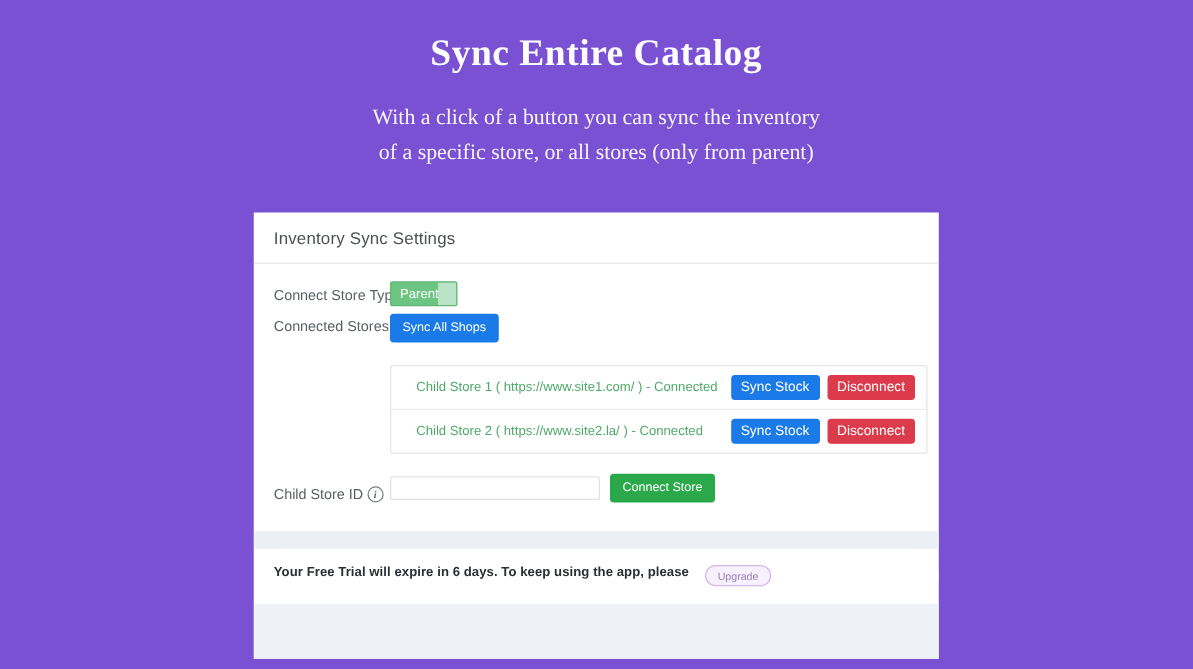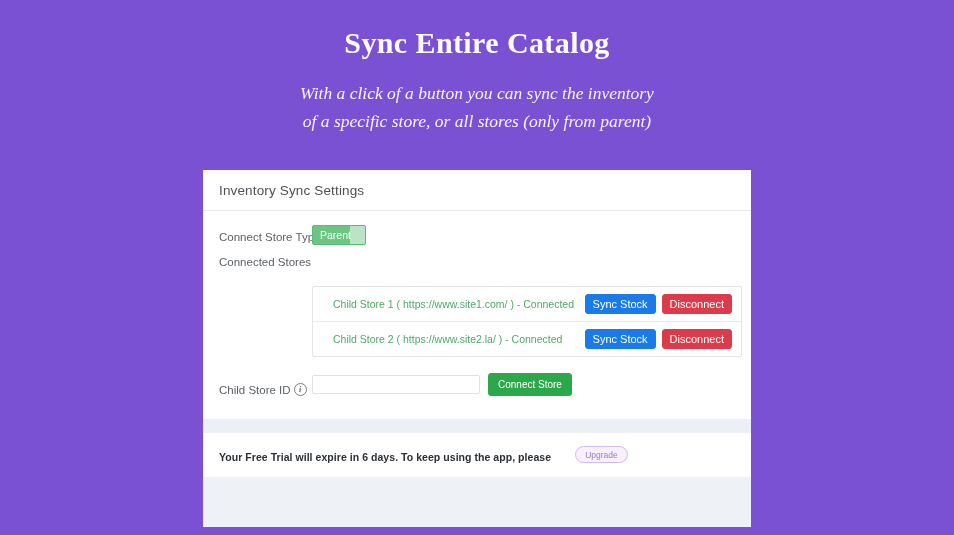--- a/index.html
+++ b/index.html
@@ -41,21 +41,21 @@
   }
   .hero-sub {
     font-family: "Liberation Serif", serif;
     font-size: 17.5px;
     font-weight: 400;
     line-height: 1.62;
     margin: 0;
     padding-top: 17px;
     color: #f7f5fd;
   }
-  .hero-sub-line { display: block; font-style: italic; }
+  .hero-sub-line { display: block; }
 
   
   .card {
     position: absolute;
     left: 203px;
     top: 170px;
     width: 548px;
     height: 357px;
     background: #ffffff;
     overflow: hidden;
@@ -218,22 +218,22 @@
   
   .band {
     height: 14px;
     background: #eceff3;
     margin-top: 23px;
   }
   .trial-bar {
     background: #ffffff;
     padding: 13px 0 14px 16px;
     display: flex;
-    align-items: flex-end;
-    gap: 24px;
+    align-items: flex-start;
+    gap: 13px;
     border-radius: 22px;
   }
   .trial-text {
     font-size: 10.5px;
     font-weight: 700;
     color: #2b2f33;
     letter-spacing: 0.05px;
   }
   .upgrade-pill {
     display: inline-block;
@@ -282,20 +282,23 @@
           <select class="store-select">
             <option>Parent</option>
           </select>
         </div>
       </div>
 
       <div class="frow">
         <div class="frow-label">
           <span>Connected Stores</span>
         </div>
+        <div class="frow-control">
+          <button class="btn btn-blue">Sync All Shops</button>
+        </div>
       </div>
 
       <div class="store-table-wrap">
         <div class="store-table">
 
           <div class="store-row">
             <span class="store-row-text">Child Store 1 ( https://www.site1.com/ ) - Connected</span>
             <span class="store-row-actions">
               <button class="btn btn-blue btn-sm">Sync Stock</button>
               <button class="btn btn-red btn-sm">Disconnect</button>

